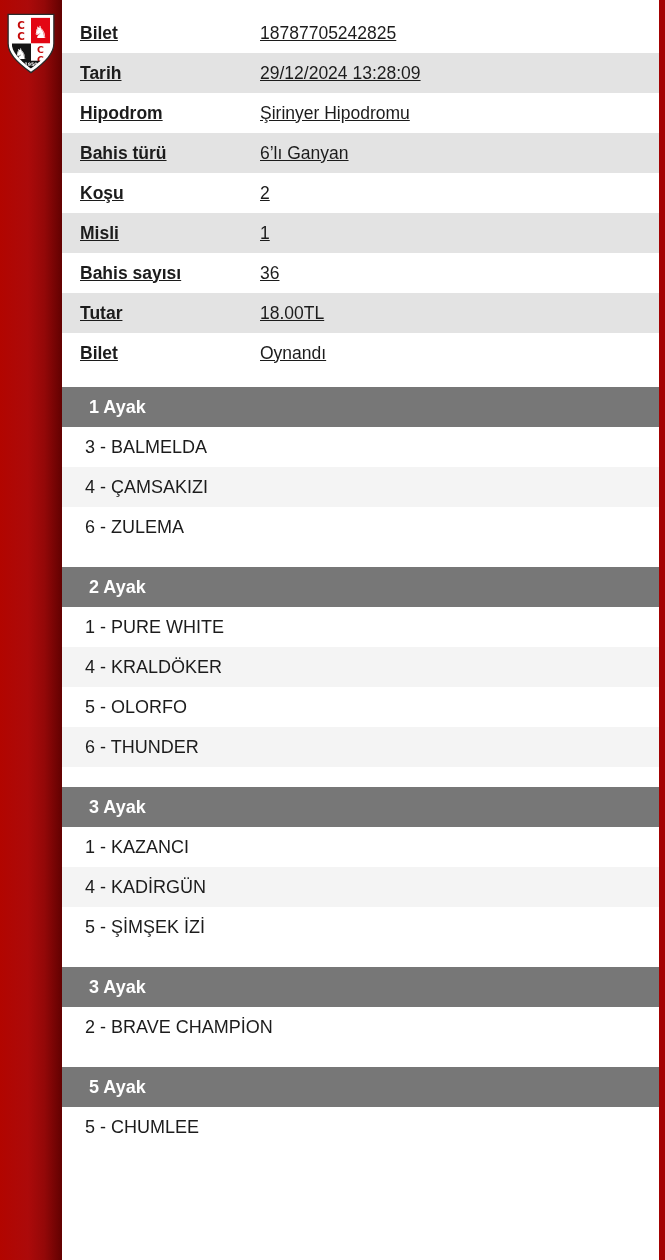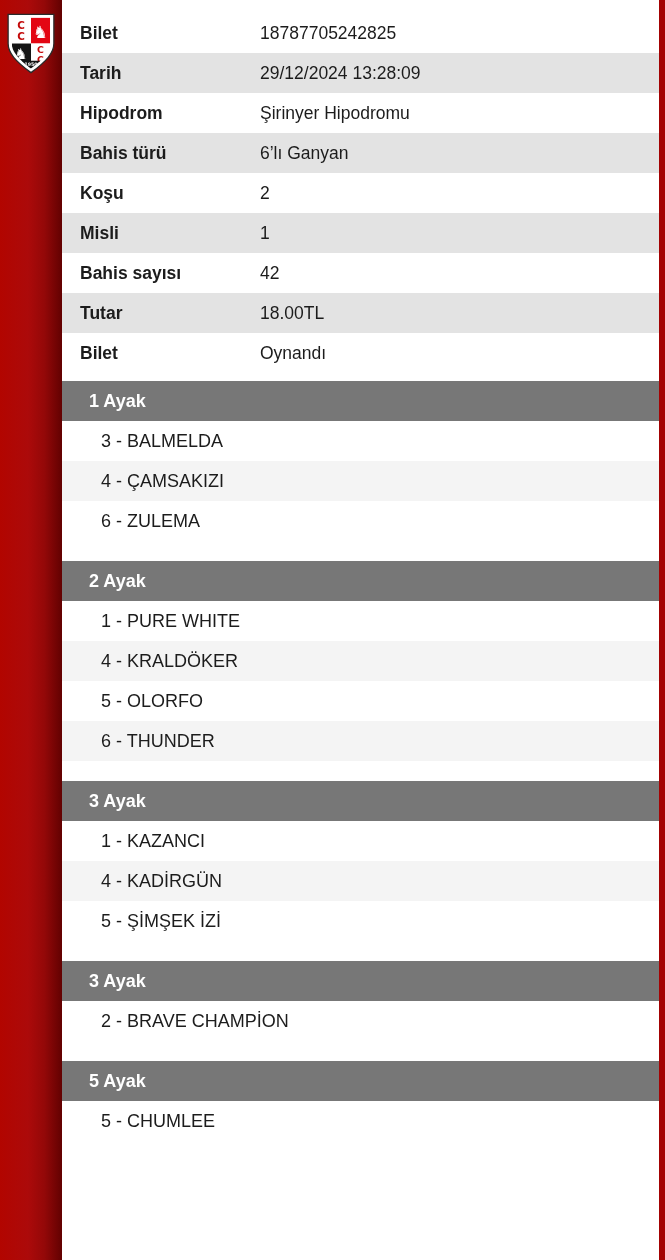--- a/index.html
+++ b/index.html
@@ -21,31 +21,31 @@
   
   .right-band{position:absolute;right:0;top:0;width:6px;height:1260px;background:#a30202;}
 
   
   .content{
     position:absolute;left:62px;top:0;width:597px;height:1260px;
     background:#fff;box-sizing:border-box;
   }
 
   .details{padding-top:13px;}
-  .detail-row{height:40px;display:flex;align-items:center;font-size:17.5px;}
+  .detail-row{height:40px;display:flex;align-items:center;font-size:17.5px;text-decoration:underline;}
   .detail-row:nth-child(even){background:#e3e3e3;}
   .detail-label{width:180px;padding-left:18px;font-weight:bold;flex:none;}
   .detail-value{flex:1;}
 
-  .leg{margin:8px 0 20px 0;}
+  .leg{margin:14px 0 20px 0;}
   .leg-header{
     height:40px;background:#777777;color:#ffffff;font-weight:bold;
     display:flex;align-items:center;padding-left:27px;font-size:18px;
   }
-  .horse-row{height:40px;display:flex;align-items:center;padding-left:39px;font-size:18px;}
+  .horse-row{height:40px;display:flex;align-items:center;padding-left:23px;font-size:18px;}
   .horse-row:nth-child(even){background:#f4f4f4;}
 
   .crest text{font-family:"DejaVu Sans","Liberation Sans",sans-serif;}
 </style>
 </head>
 <body>
 
 <div class="page">
 
   <div class="left-band">
@@ -104,21 +104,21 @@
     <span class="detail-value">2</span>
   </div>
 
   <div class="detail-row">
     <span class="detail-label">Misli</span>
     <span class="detail-value">1</span>
   </div>
 
   <div class="detail-row">
     <span class="detail-label">Bahis sayısı</span>
-    <span class="detail-value">42</span>
+    <span class="detail-value">36</span>
   </div>
 
   <div class="detail-row">
     <span class="detail-label">Tutar</span>
     <span class="detail-value">18.00TL</span>
   </div>
 
   <div class="detail-row">
     <span class="detail-label">Bilet</span>
     <span class="detail-value">Oynandı</span>

